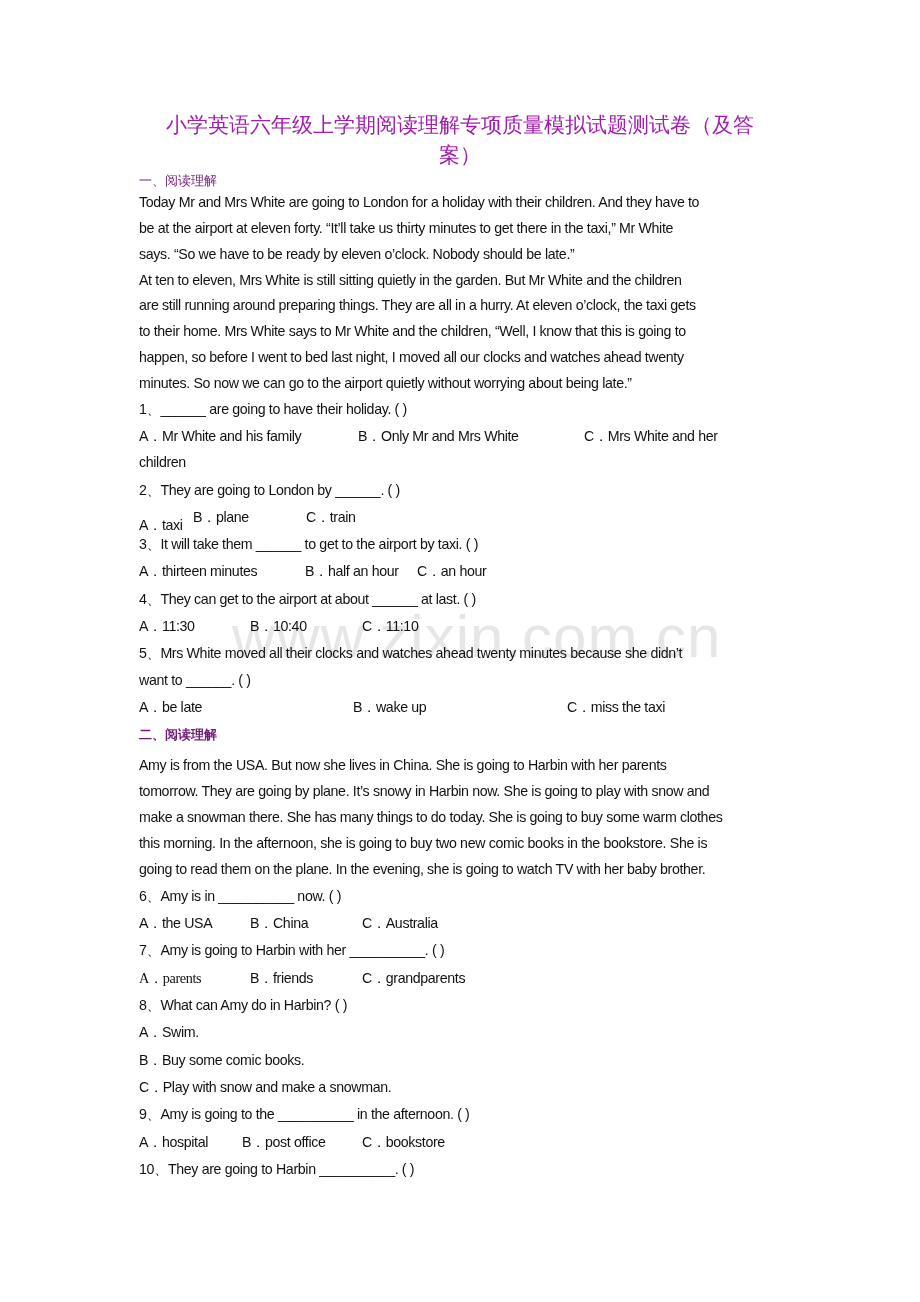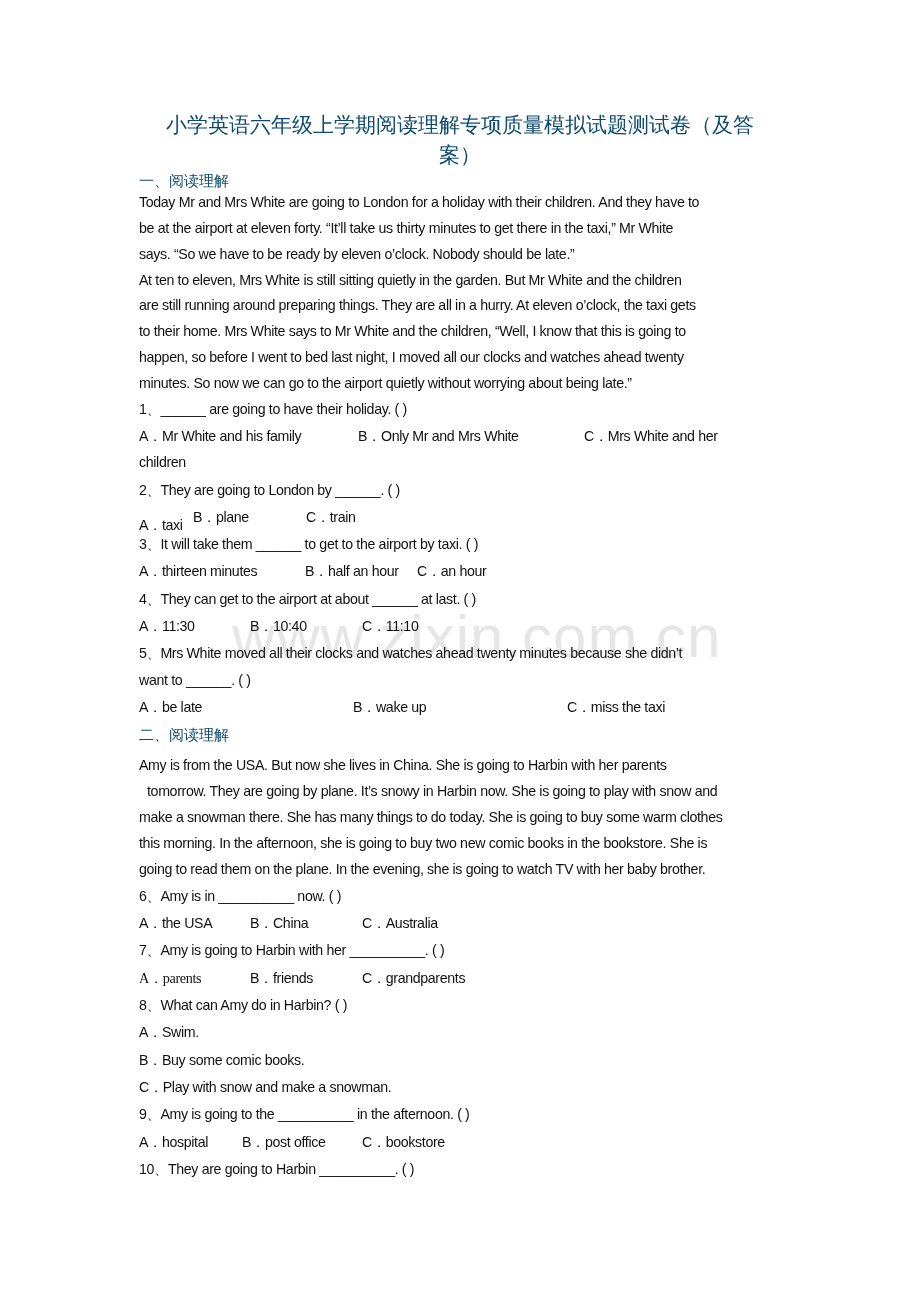--- a/index.html
+++ b/index.html
@@ -5,26 +5,26 @@
     html, body { margin: 0; padding: 0; background: #ffffff; }
     body {
       width: 920px; height: 1302px; position: relative; overflow: hidden;
       font-family: "Liberation Sans", "DejaVu Sans", sans-serif;
       color: #111111;
     }
     .page { position: absolute; left: 0; top: 0; width: 920px; height: 1302px; }
     .title {
       position: absolute; left: 140px; width: 640px; top: 110px;
       text-align: center; font-family: "DejaVu Serif", "Liberation Serif", serif;
-      font-size: 21px; line-height: 30px; color: #0c4a6e;
+      font-size: 21px; line-height: 30px; color: #a21caf;
     }
     .section-heading {
       position: absolute; left: 139px;
       font-family: "DejaVu Serif", "Liberation Serif", serif;
-      font-size: 15px; line-height: 22px; color: #0c4a6e;
+      font-size: 13px; line-height: 22px; color: #701a75;
     }
     .line {
       position: absolute; left: 139px; width: 645px; white-space: nowrap;
       font-size: 14.2px; line-height: 20px; letter-spacing: -0.35px; color: #111;
     }
     .opt { position: absolute; white-space: nowrap; }
     .watermark {
       position: absolute; left: 232px; top: 597px; width: 470px; height: 80px;
       font-family: "Liberation Sans", "DejaVu Sans", sans-serif;
       font-size: 60px; line-height: 80px; color: rgba(200,200,200,0.45);
@@ -99,25 +99,25 @@
     <div>
       <div class="line" style="top:643px;">5、Mrs White moved all their clocks and watches ahead twenty minutes because she didn’t</div>
       <div class="line" style="top:670px;">want to ______. (   )</div>
       <div class="line" style="top:697px;">
         <span class="opt" style="left:0px;">A．be late</span>
         <span class="opt" style="left:214px;">B．wake up</span>
         <span class="opt" style="left:428px;">C．miss the taxi</span>
       </div>
     </div>
 
-    <div class="section-heading" style="top:724px;">二、阅读理解</div>
+    <div class="section-heading" style="top:724px;font-weight:bold;">二、阅读理解</div>
 
     <div>
       <div class="line" style="top:755px;">Amy is from the USA.   But now she lives in China. She is going to Harbin with her parents</div>
-      <div class="line" style="top:781px;margin-left:8px;">tomorrow. They are going by plane. It’s snowy in Harbin now. She is going to play with snow and</div>
+      <div class="line" style="top:781px;">tomorrow. They are going by plane. It’s snowy in Harbin now. She is going to play with snow and</div>
       <div class="line" style="top:807px;">make a snowman there. She has many things to do today. She is going to buy some warm clothes</div>
       <div class="line" style="top:833px;">this morning. In the afternoon, she is going to buy two new comic books in the bookstore. She is</div>
       <div class="line" style="top:859px;">going to read them on the plane. In the evening, she is going to watch TV with her baby brother.</div>
     </div>
 
     <div>
       <div class="line" style="top:886px;">6、Amy is in __________ now. (   )</div>
       <div class="line" style="top:913px;">
         <span class="opt" style="left:0px;">A．the USA</span>
         <span class="opt" style="left:111px;">B．China</span>

